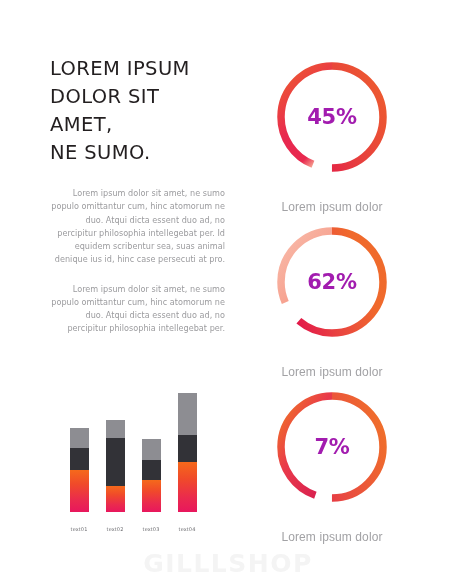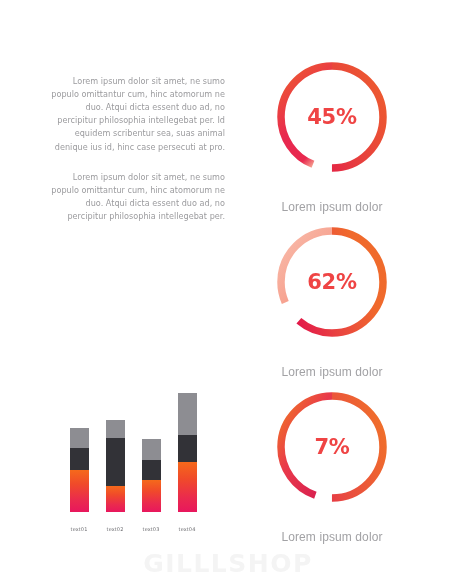--- a/index.html
+++ b/index.html
@@ -118,21 +118,21 @@
 
   .donut-value {
     position: absolute;
     inset: 0;
     display: flex;
     align-items: center;
     justify-content: center;
     font-family: "DejaVu Sans", sans-serif;
     font-size: 21px;
     font-weight: 700;
-    color: #ef4444;
+    color: #a21caf;
     letter-spacing: -0.3px;
   }
 
   .donut-caption {
     margin-top: 24px;
     font-family: Liberation Sans, sans-serif;
     font-size: 12px;
     color: #a2a2a5;
     letter-spacing: 0.1px;
   }
@@ -151,20 +151,23 @@
     color: #f4f4f4;
     user-select: none;
   }
 </style>
 </head>
 <body>
 
 <div id="slide">
 
   <div id="left-column">
+    <h1 id="headline">Lorem ipsum
+dolor sit amet,
+ne sumo.</h1>
 
     <p id="paragraph-1" class="body-paragraph">Lorem ipsum dolor sit amet, ne sumo populo omittantur cum, hinc atomorum ne duo. Atqui dicta essent duo ad, no percipitur philosophia intellegebat per. Id equidem scribentur sea, suas animal denique ius id, hinc case persecuti at pro.</p>
 
     <p id="paragraph-2" class="body-paragraph">Lorem ipsum dolor sit amet, ne sumo populo omittantur cum, hinc atomorum ne duo. Atqui dicta essent duo ad, no percipitur philosophia intellegebat per.</p>
   </div>
 
   <div id="bar-chart">
     <div id="bar-plot">
 
       <div class="bar-column" style="left:18px;">

